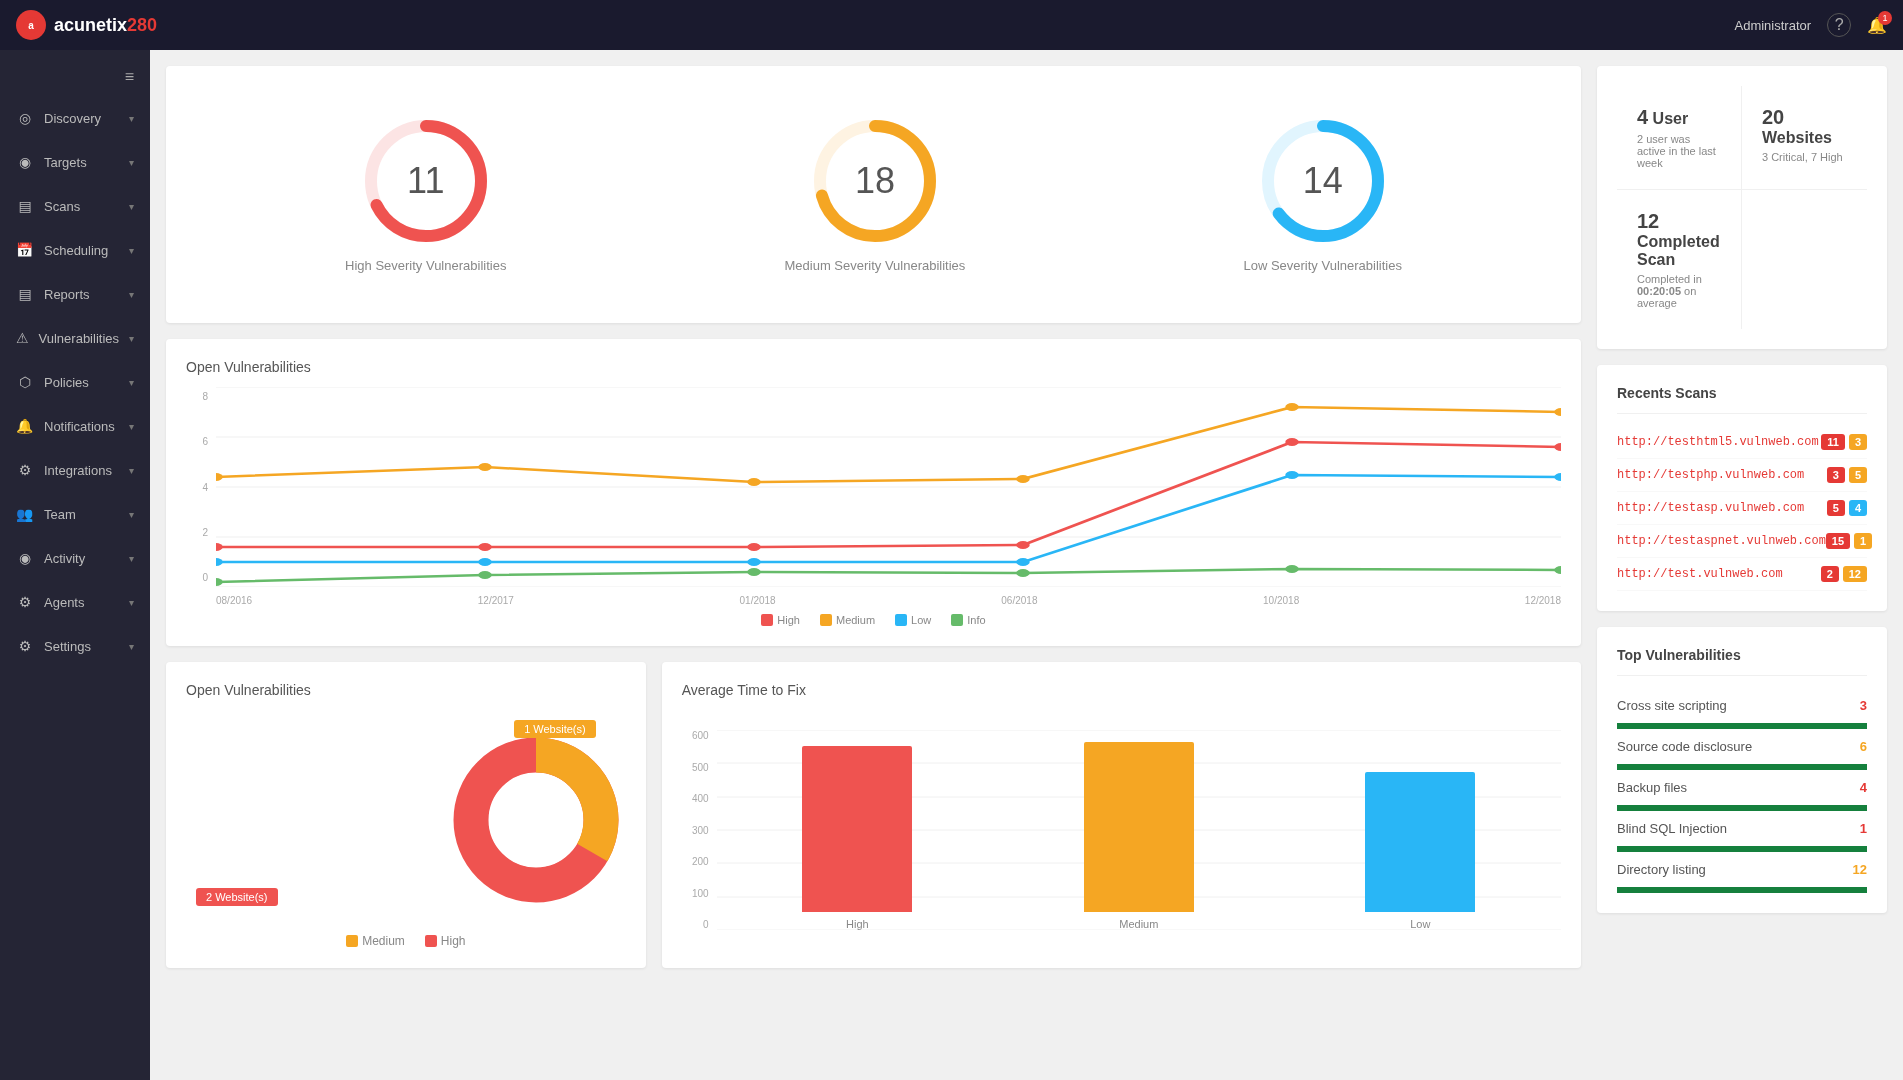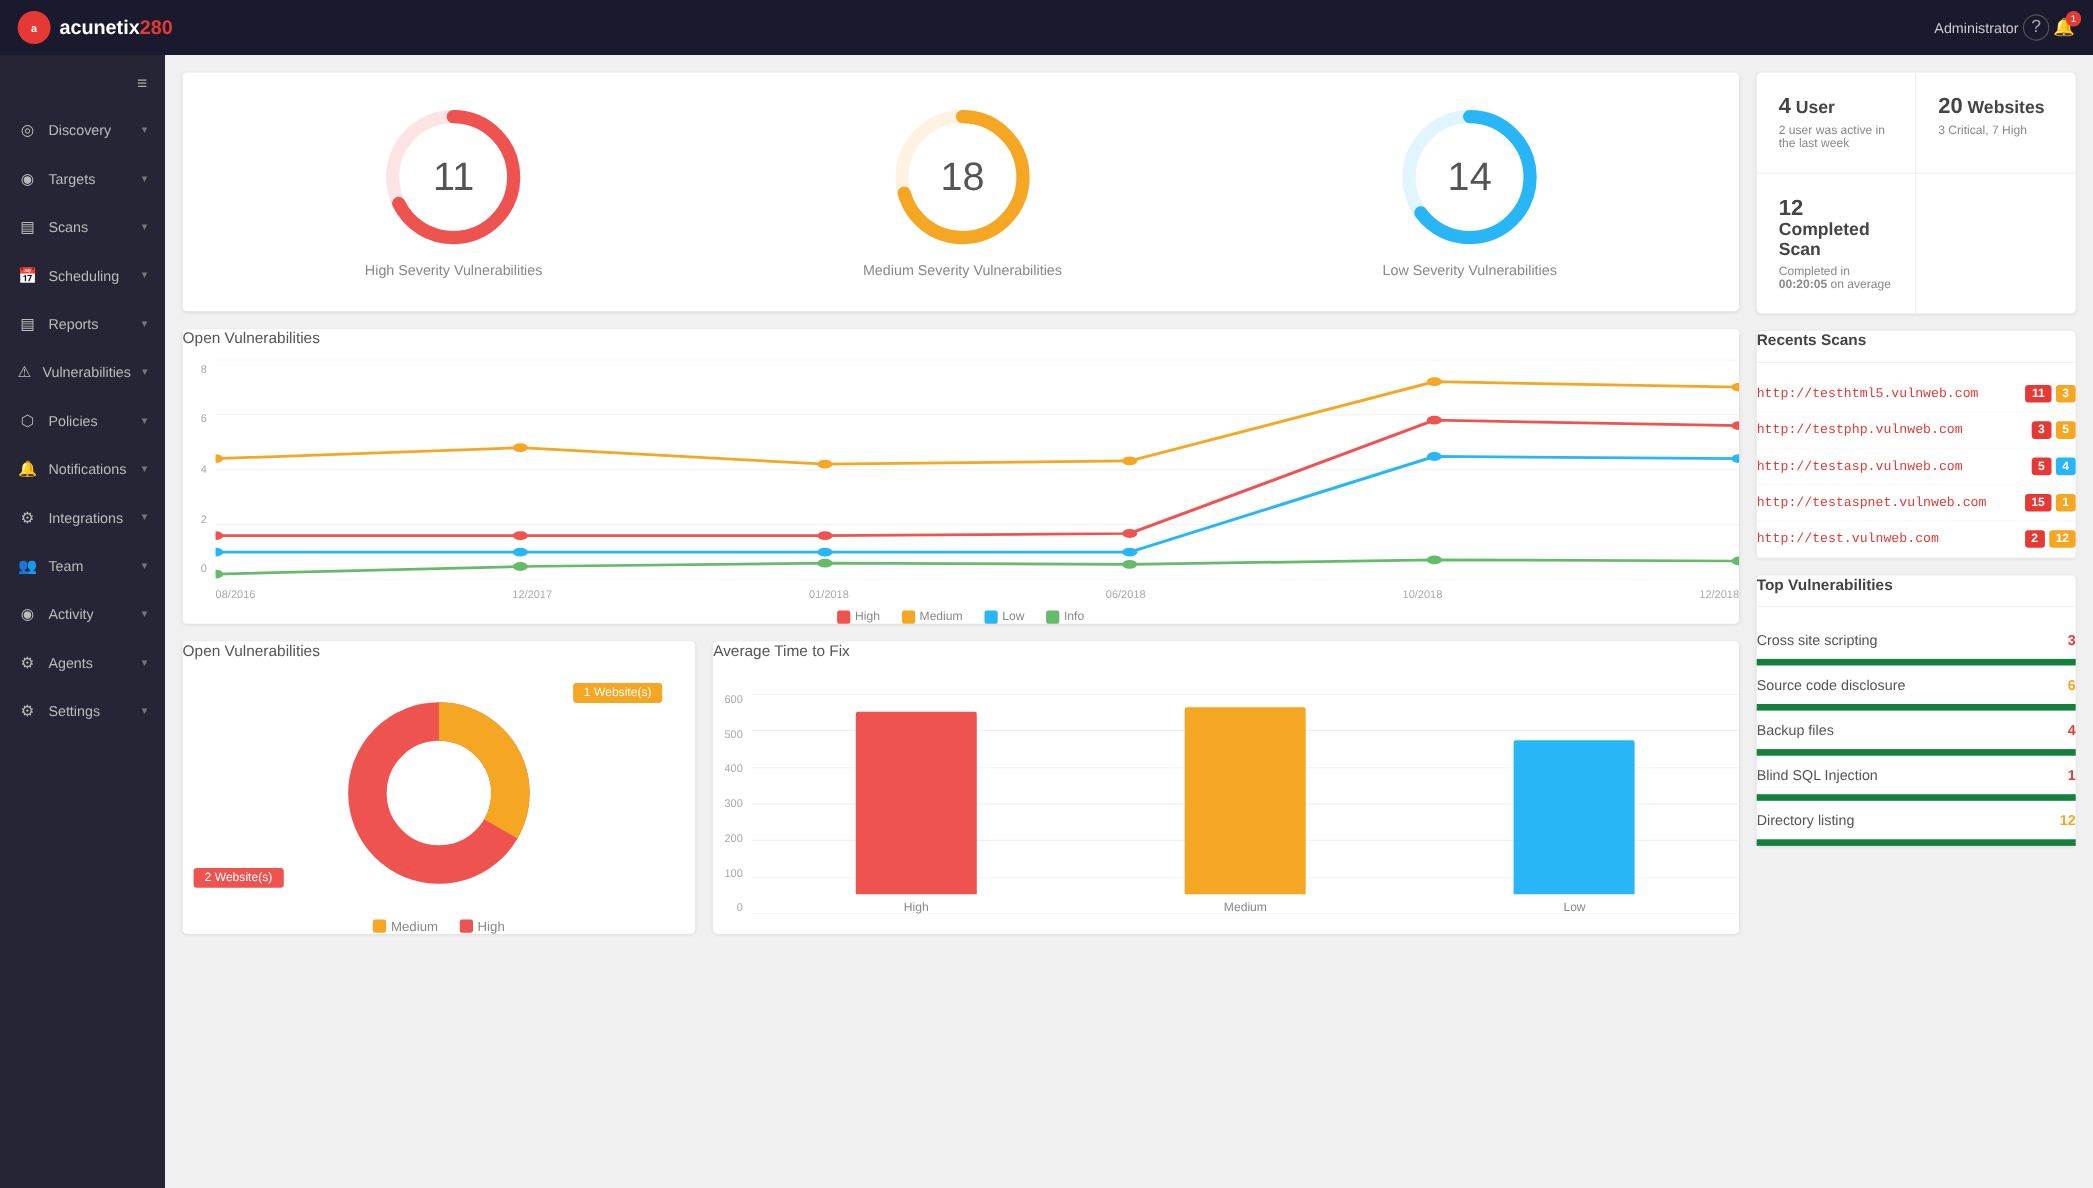--- a/index.html
+++ b/index.html
@@ -23,21 +23,21 @@
     }
     .logo-circle {
       width: 30px; height: 30px;
       background: #e53935;
       border-radius: 50%;
       display: flex; align-items: center; justify-content: center;
       color: white; font-weight: bold; font-size: 12px;
     }
     .logo-text { color: white; font-size: 18px; font-weight: 600; }
     .logo-text span { color: #e53935; }
-    .topnav-right { display: flex; align-items: center; gap: 4px; }
+    .topnav-right { display: flex; align-items: center; gap: 16px; }
     .topnav-user { color: #ccc; font-size: 13px; cursor: pointer; }
     .topnav-icon { color: #aaa; font-size: 16px; cursor: pointer; position: relative; }
     .badge { position: absolute; top: -5px; right: -5px; background: #e53935; color: white; font-size: 9px; border-radius: 50%; width: 14px; height: 14px; display: flex; align-items: center; justify-content: center; }
 
     
     .main-layout { display: flex; flex: 1; overflow: hidden; }
 
     
     .sidebar {
       width: 150px;
@@ -78,21 +78,21 @@
       gap: 16px;
     }
 
     
     .dashboard-main { flex: 1; display: flex; flex-direction: column; gap: 16px; }
 
     
     .dashboard-right { width: 290px; display: flex; flex-direction: column; gap: 16px; flex-shrink: 0; }
 
     
-    .card { background: white; border-radius: 4px; box-shadow: 0 1px 3px rgba(0,0,0,0.08); }
+    .card { background: white; border-radius: 4px; padding: 20px; box-shadow: 0 1px 3px rgba(0,0,0,0.08); }
 
     
     .stat-circles { display: flex; justify-content: space-around; align-items: center; padding: 30px 20px; }
     .stat-circle-item { display: flex; flex-direction: column; align-items: center; gap: 12px; }
     .circle-container { position: relative; width: 130px; height: 130px; }
     .circle-svg { width: 130px; height: 130px; }
     .circle-number {
       position: absolute;
       top: 50%; left: 50%;
       transform: translate(-50%, -50%);
@@ -355,21 +355,21 @@
             <div class="legend-dot" style="background:#66bb6a;"></div>
             <span>Info</span>
           </div>
         </div>
       </div>
 
       <div style="display:flex; gap:16px;">
 
         <div class="card donut-card" style="min-width:280px;">
           <div class="chart-title">Open Vulnerabilities</div>
-          <div style="display:flex;flex-direction:column;align-items:center;position:relative;padding:20px 0;">
+          <div style="display:flex;flex-direction:column;align-items:flex-end;position:relative;padding:20px 0;">
 
             <div style="background:#f5a623;color:white;font-size:11px;padding:3px 10px;border-radius:3px;position:absolute;top:10px;right:30px;z-index:2;">1 Website(s)</div>
             <svg width="180" height="180" viewBox="0 0 180 180">
               <circle cx="90" cy="90" r="65" fill="none" stroke="#ef5350" stroke-width="35"></circle>
               <circle cx="90" cy="90" r="65" fill="none" stroke="#f5a623" stroke-width="35" stroke-dasharray="136 408" stroke-dashoffset="0" transform="rotate(-90 90 90)"></circle>
               <circle cx="90" cy="90" r="47" fill="white"></circle>
             </svg>
 
             <div style="background:#ef5350;color:white;font-size:11px;padding:3px 10px;border-radius:3px;position:absolute;bottom:24px;left:10px;z-index:2;">2 Website(s)</div>
           </div>

